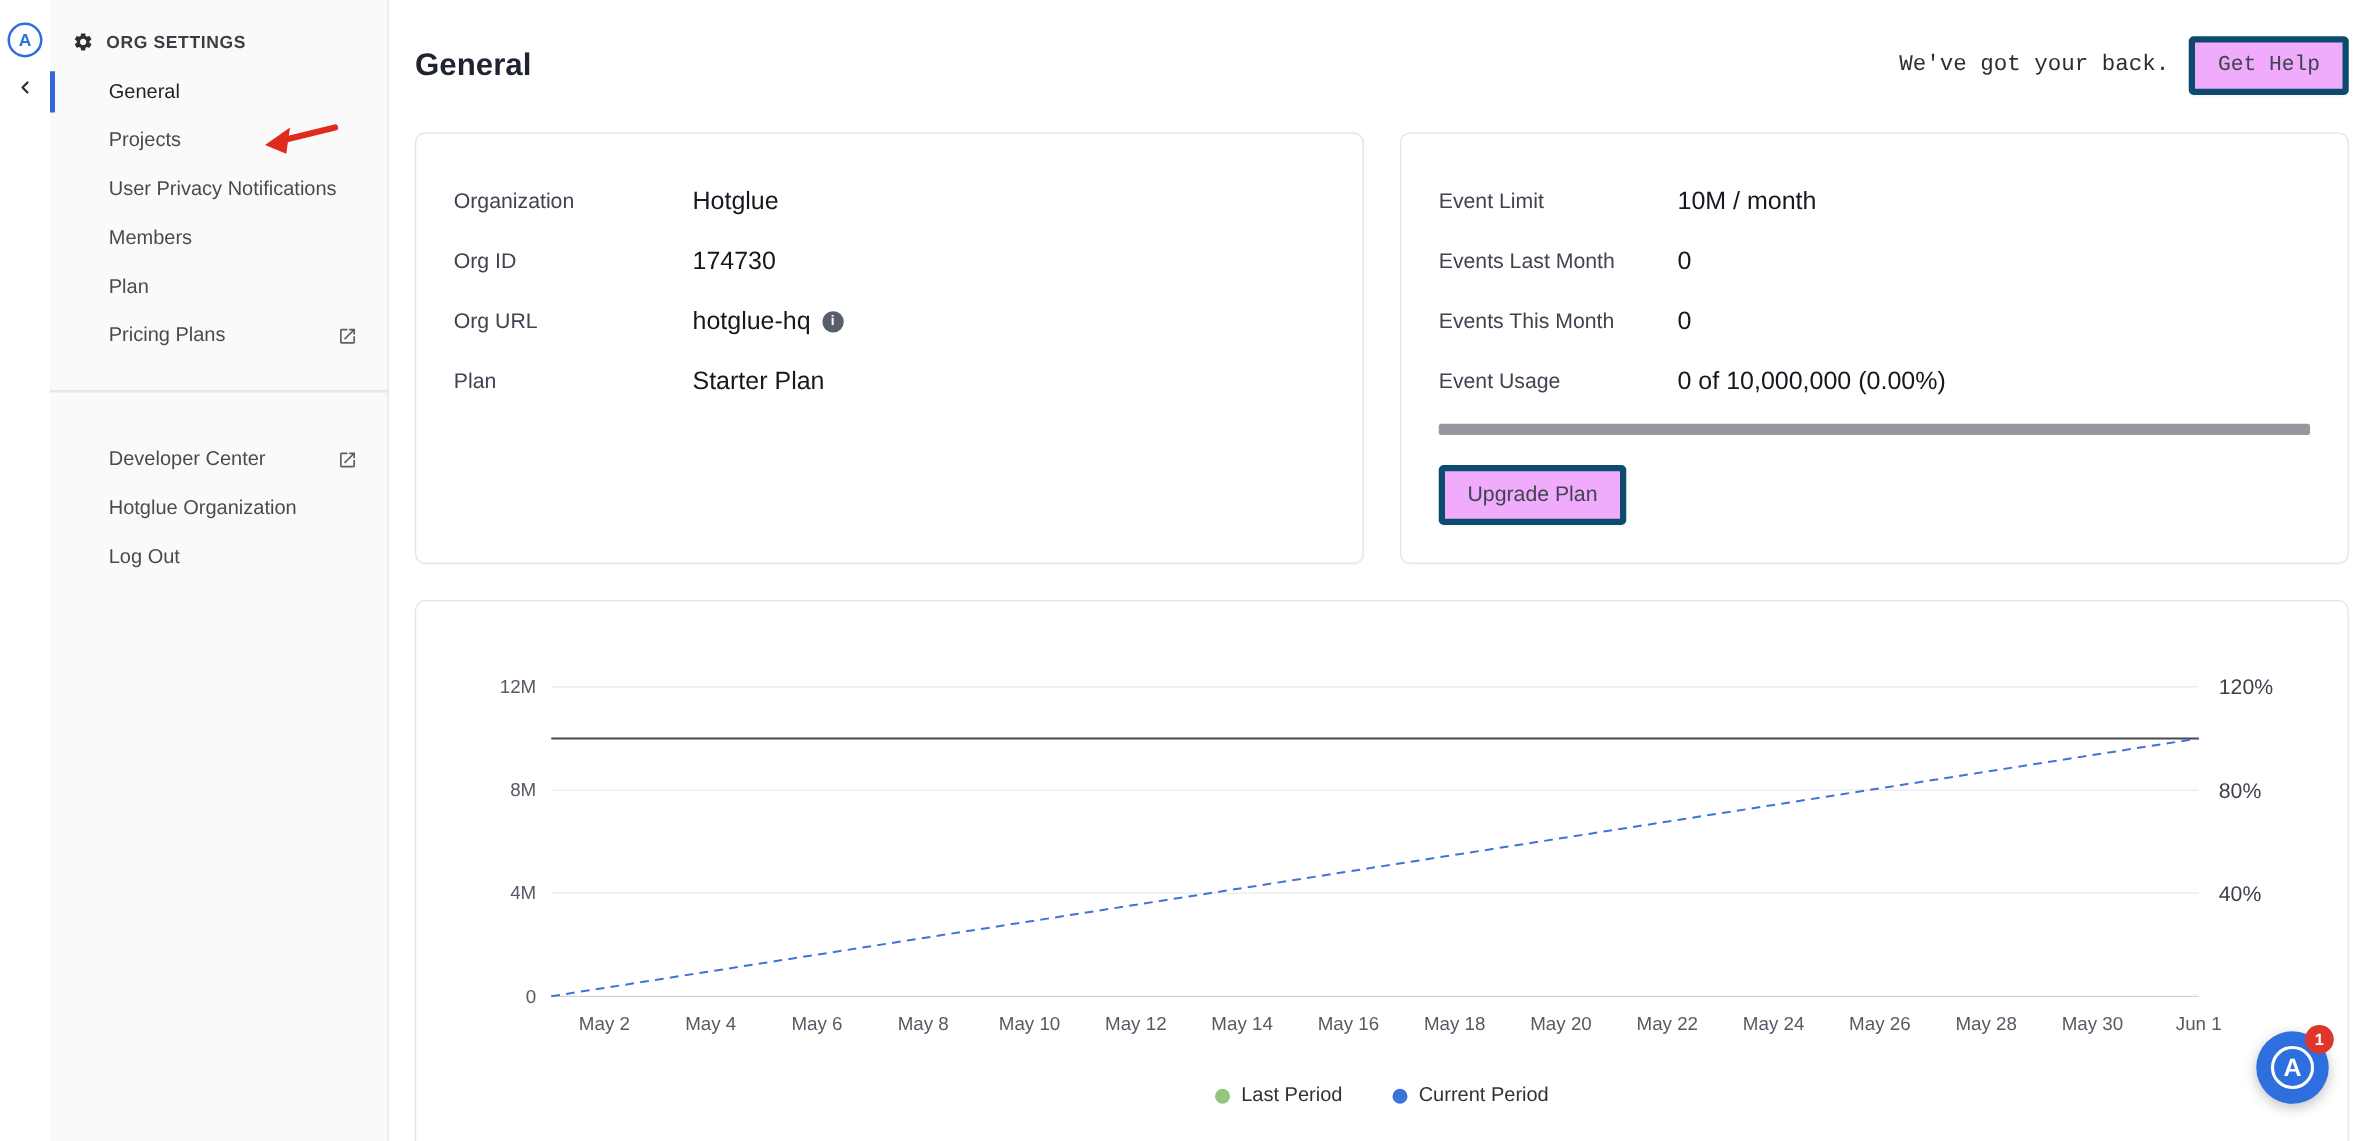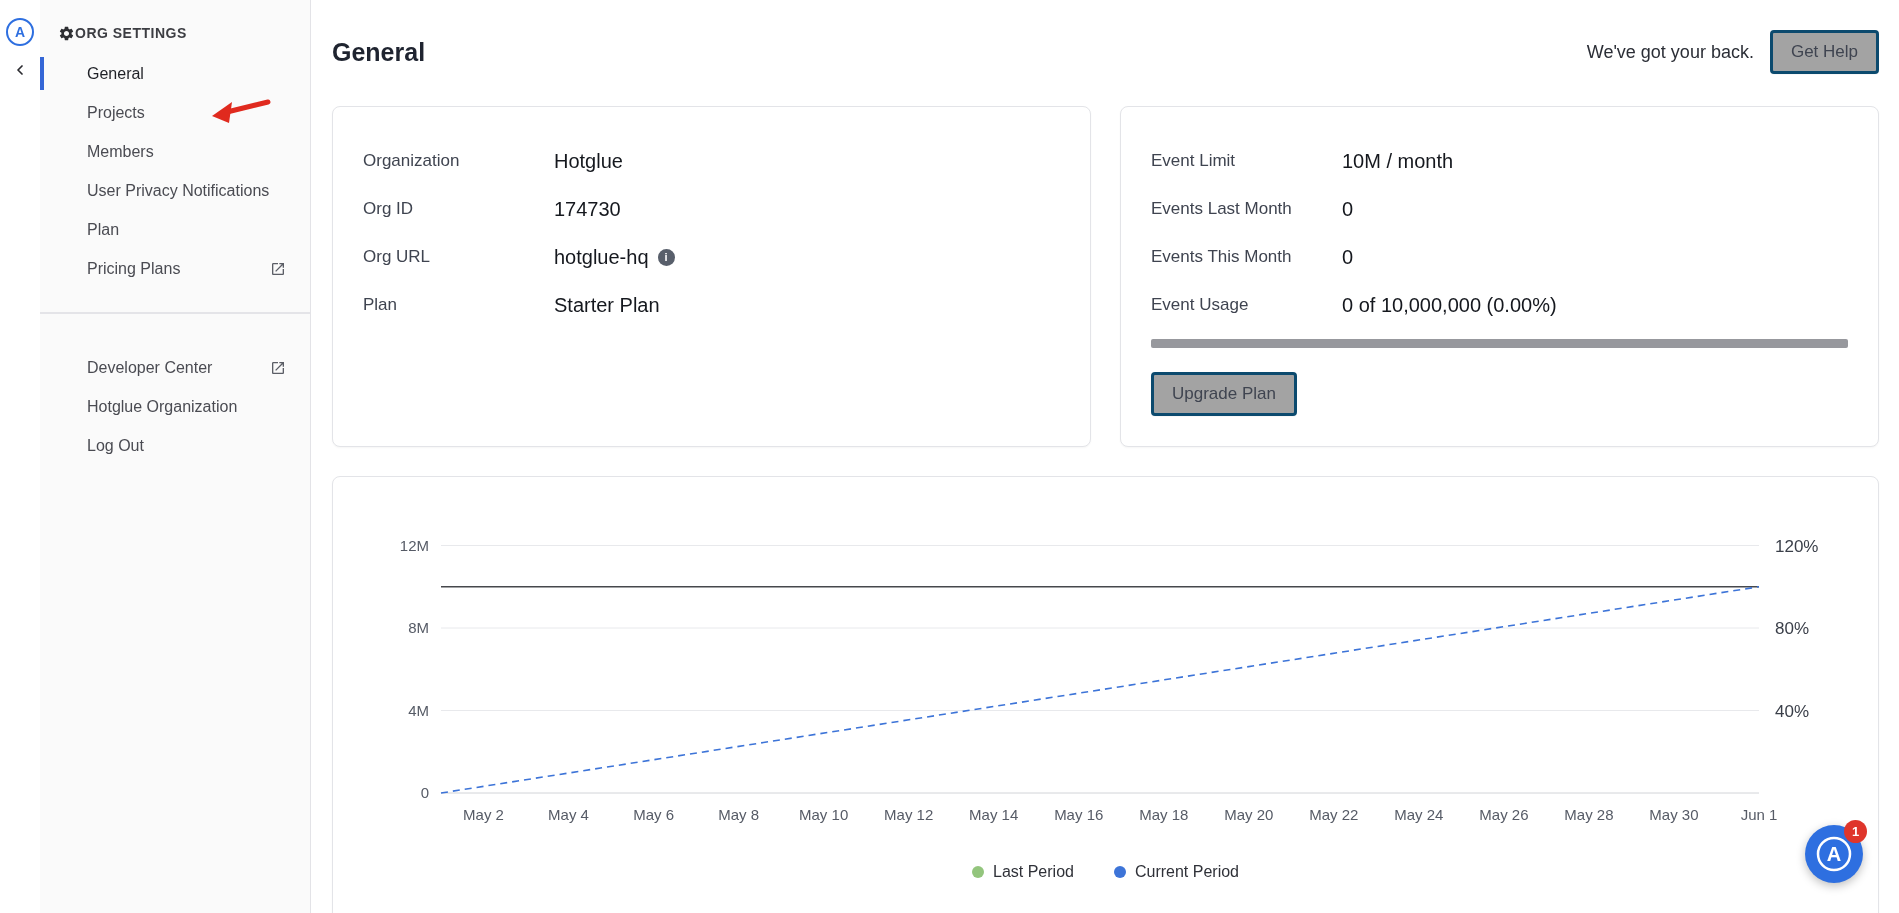--- a/index.html
+++ b/index.html
@@ -14,41 +14,41 @@
   .rail { width:40px; background:#ffffff; flex:0 0 40px; display:flex; flex-direction:column; align-items:center; padding-top:18px; }
   .rail-logo { width:28px; height:28px; border-radius:50%; border:2px solid #2e6fe0; background:#fff;
                display:flex; align-items:center; justify-content:center; cursor:pointer; }
   .rail-logo span { color:#2e6fe0; font-weight:700; font-size:14px; }
   .rail-back { margin-top:16px; cursor:pointer; display:flex; align-items:center; justify-content:center; }
 
   
   .sidebar { width:271px; flex:0 0 271px; background:#fafafa; border-right:1px solid #e3e3e7; position:relative; padding-top:20px; }
   .section { padding-bottom:24px; }
   .section.pad-top { padding-top:26px; }
-  .section-header { display:flex; align-items:center; padding-left:18px; height:26px;
+  .section-header { display:flex; align-items:center; gap:10px; padding-left:18px; height:26px;
                     font-size:14px; font-weight:700; letter-spacing:.5px; color:#3c3d42; }
   .section-header svg { flex:0 0 auto; }
   .nav-list { display:flex; flex-direction:column; margin-top:8px; }
   .item { position:relative; display:flex; align-items:center; height:39px; padding-left:47px; padding-right:24px;
           font-size:16px; color:#4a4b52; text-decoration:none; cursor:pointer; }
   .item .lbl { flex:1 1 auto; }
   .item.active { color:#1f2127; }
   .item.active::before { content:''; position:absolute; left:0; top:3px; bottom:3px; width:4px; background:#3466d6; }
   .ext-icon { color:#5b5e66; display:flex; }
   hr.side-divider { border:none; border-top:1px solid #e4e4e8; margin:0; }
 
   .annotation-arrow { position:absolute; left:170px; top:94px; pointer-events:none; }
 
   
   .main { flex:1 1 auto; padding:26px 20px 0 21px; overflow:hidden; }
   .main-header { display:flex; align-items:center; justify-content:space-between; height:52px; }
   .page-title { font-size:25px; font-weight:700; color:#1f2430; }
-  .help-group { display:flex; align-items:center; gap:16px; }
+  .help-group { display:flex; align-items:center; gap:16px;font-family:Liberation Mono, monospace; }
   .help-text { font-size:18px; color:#2b2e36; }
-  .btn { background:#a3a3a3; border:3px solid #0c4a6e; border-radius:4px; padding:9px 18px;
+  .btn { background:#f0abfc; border:5px solid #0c4a6e; border-radius:4px; padding:9px 18px;
          font-size:17px; color:#3f4450; font-family:inherit; cursor:pointer; box-shadow:0 1px 1px rgba(0,0,0,.03); }
 
   .cards-row { display:grid; grid-template-columns:1fr 1fr; gap:29px; margin-top:28px; }
   .card { background:#fff; border:1px solid #e3e4e8; border-radius:8px; box-shadow:0 1px 2px rgba(0,0,0,.04); }
   .info-card { min-height:319px; padding:30px; }
   .info-row { display:grid; grid-template-columns:191px 1fr; align-items:center; height:48px; }
   .info-label { font-size:17px; color:#3f4450; }
   .info-value { font-size:20px; color:#15181e; display:flex; align-items:center; gap:9px; }
   .info-icon { width:17px; height:17px; border-radius:50%; background:#585f6b; color:#fff; font-size:11px; font-weight:700;
                display:inline-flex; align-items:center; justify-content:center; cursor:pointer; font-style:normal; }
@@ -95,24 +95,24 @@
         <span>ORG SETTINGS</span>
       </div>
       <nav class="nav-list">
         <a class="item active">
             <span class="lbl">General</span>
           </a>
         <a class="item">
             <span class="lbl">Projects</span>
           </a>
         <a class="item">
+            <span class="lbl">User Privacy Notifications</span>
+          </a>
+        <a class="item">
             <span class="lbl">Members</span>
-          </a>
-        <a class="item">
-            <span class="lbl">User Privacy Notifications</span>
           </a>
         <a class="item">
             <span class="lbl">Plan</span>
           </a>
         <a class="item">
           <span class="lbl">Pricing Plans</span>
           <span class="ext-icon">
               <svg width="16" height="16" viewBox="0 0 24 24" fill="currentColor">
                 <path d="M19 19H5V5h7V3H5c-1.11 0-2 .9-2 2v14c0 1.1.89 2 2 2h14c1.1 0 2-.9 2-2v-7h-2v7zM14 3v2h3.59l-9.83 9.83 1.41 1.41L19 6.41V10h2V3h-7z"></path>
               </svg>

